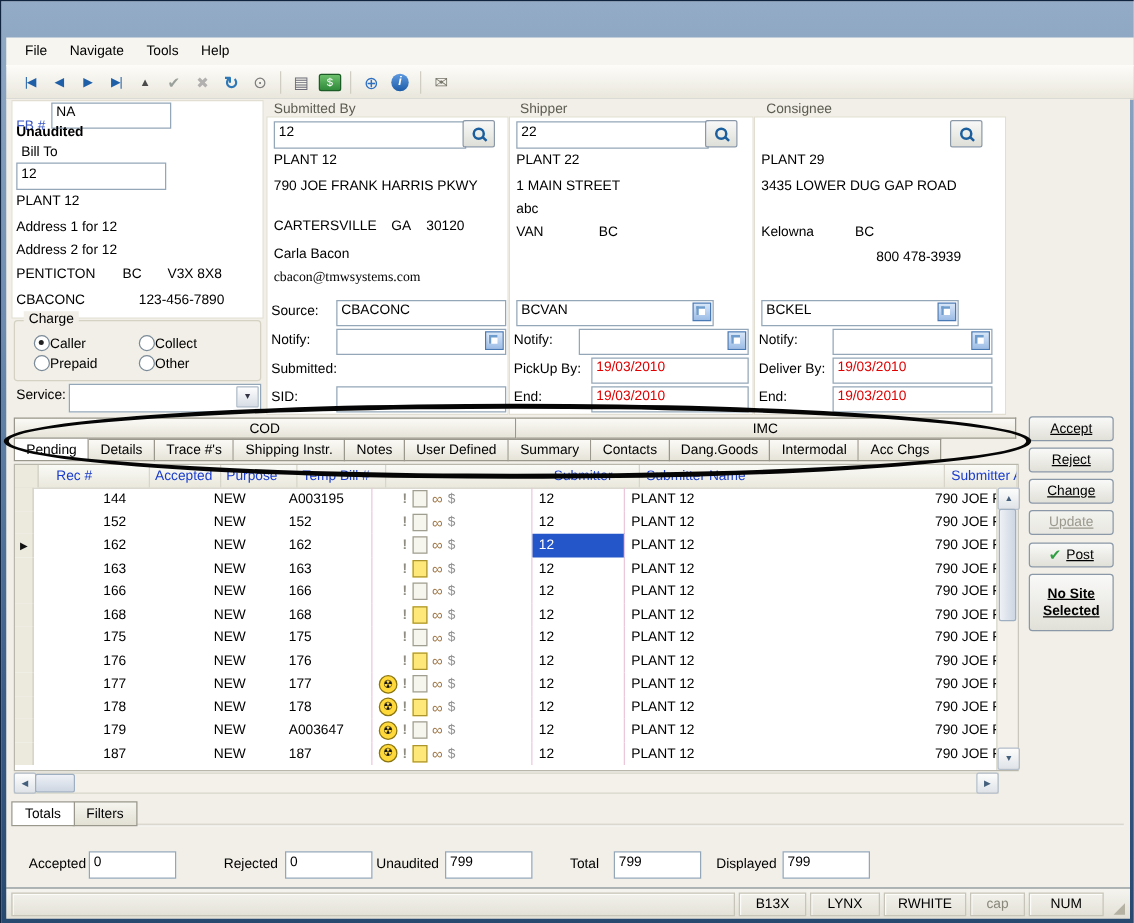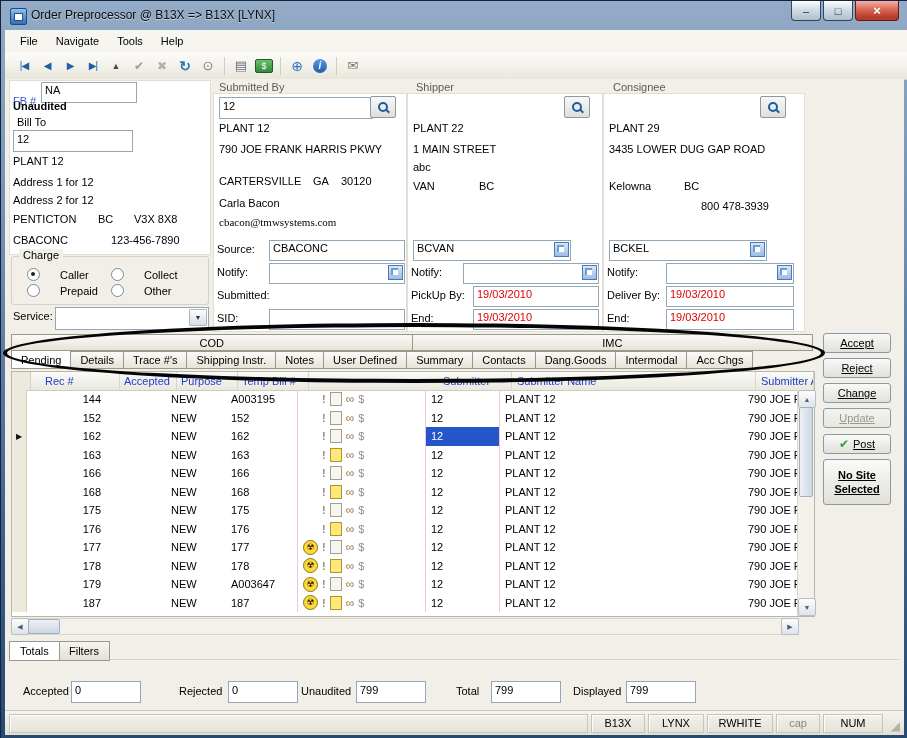--- a/index.html
+++ b/index.html
@@ -52,21 +52,21 @@
   .search-btn{position:absolute;width:24px;height:20px;border:1px solid #8a98a8;border-radius:2px;
     background:linear-gradient(#f8f8f8,#dfdfd8);display:flex;align-items:center;justify-content:center;}
   .mag{position:relative;width:13px;height:13px;display:inline-block;}
   .mag::before{content:'';position:absolute;left:1px;top:1px;width:6px;height:6px;border:2px solid #1b5e9e;border-radius:50%;}
   .mag::after{content:'';position:absolute;left:8px;top:9px;width:5px;height:2px;background:#1b5e9e;transform:rotate(45deg);}
   #fb-label{color:#3a57c4;}
   #lbl-unaudited{font-weight:bold;}
   
   #charge-group{position:absolute;left:10px;top:255px;width:196px;height:47px;border:1px solid #d5d2c4;border-radius:3px;}
   #charge-cap{position:absolute;left:18px;top:248px;background:#f1efe7;padding:0 4px;}
-  .radio-item{position:absolute;display:flex;align-items:center;gap:20px;justify-content:space-between;}
+  .radio-item{position:absolute;display:flex;align-items:center;gap:0;justify-content:space-between;}
   .radio{width:11px;height:11px;border-radius:50%;border:1px solid #7a8a98;background:#fff;display:inline-block;position:relative;}
   .radio.checked::after{content:'';position:absolute;left:3px;top:3px;width:4px;height:4px;border-radius:50%;background:#222;}
   .dd-arrow{position:absolute;right:1px;top:1px;width:16px;height:15px;border:1px solid #aab8c6;border-radius:1px;
     background:linear-gradient(#fdfdfd,#d8dee6);display:flex;align-items:center;justify-content:center;font-size:7px;color:#334;}
   
   #tabs-top{position:absolute;left:10px;top:333px;width:802px;height:17px;display:flex;}
   .tab-top{flex:1;border:1px solid #9a988c;border-left:none;background:linear-gradient(#fbfaf6,#e6e4d8);
     display:flex;align-items:center;justify-content:center;}
   .tab-top:first-child{border-left:1px solid #9a988c;}
   #tabs-bottom{position:absolute;left:10px;top:350px;width:802px;height:18px;display:flex;}
@@ -140,29 +140,20 @@
   .grip{width:14px;height:17px;display:flex;align-items:flex-end;justify-content:flex-end;color:#b5b2a4;font-size:12px;line-height:12px;}
   
   .annotation{position:absolute;left:2px;top:322px;width:814px;height:52px;border:4px solid #050505;
     border-radius:50%;pointer-events:none;z-index:40;}
 </style>
 </head>
 <body>
 
 <div class="window">
 
-  <div class="titlebar">
-    <span class="app-icon"></span>
-    <span class="title-text">Order Preprocessor @ B13X =&gt; B13X [LYNX]</span>
-    <span class="win-buttons">
-      <span class="win-btn">–</span>
-      <span class="win-btn">□</span>
-      <span class="win-btn close">×</span>
-    </span>
-  </div>
 
   <div class="menubar">
     <span class="menu-item">File</span>
     <span class="menu-item">Navigate</span>
     <span class="menu-item">Tools</span>
     <span class="menu-item">Help</span>
   </div>
 
   <div class="toolbar">
     <span class="tb c-blue">|◀</span>
@@ -248,20 +239,21 @@
   <div class="field h17" style="left:268px;top:262px;width:128px;">
     <span></span>
     <span class="lookup-btn"></span>
   </div>
   <span class="lbl" style="left:216px;top:288px;">Submitted:</span>
   <span class="lbl" style="left:216px;top:311px;">SID:</span>
   <div class="field h17" style="left:268px;top:308px;width:128px;"></div>
 
   <span class="grp-cap" style="left:415px;top:80px;">Shipper</span>
   <div class="panel" style="left:406px;top:92px;width:194px;height:237px;"></div>
+  <div class="field" style="left:412px;top:96px;width:146px;">22</div>
   <span class="search-btn" style="left:563px;top:95px;">
       <span class="mag"></span>
     </span>
   <span class="lbl" style="left:412px;top:121px;">PLANT 22</span>
   <span class="lbl" style="left:412px;top:142px;">1 MAIN STREET</span>
   <span class="lbl" style="left:412px;top:160px;">abc</span>
   <span class="lbl" style="left:412px;top:179px;">VAN</span>
   <span class="lbl" style="left:478px;top:179px;">BC</span>
   <div class="field h17" style="left:412px;top:239px;width:150px;">
     <span>BCVAN</span>

